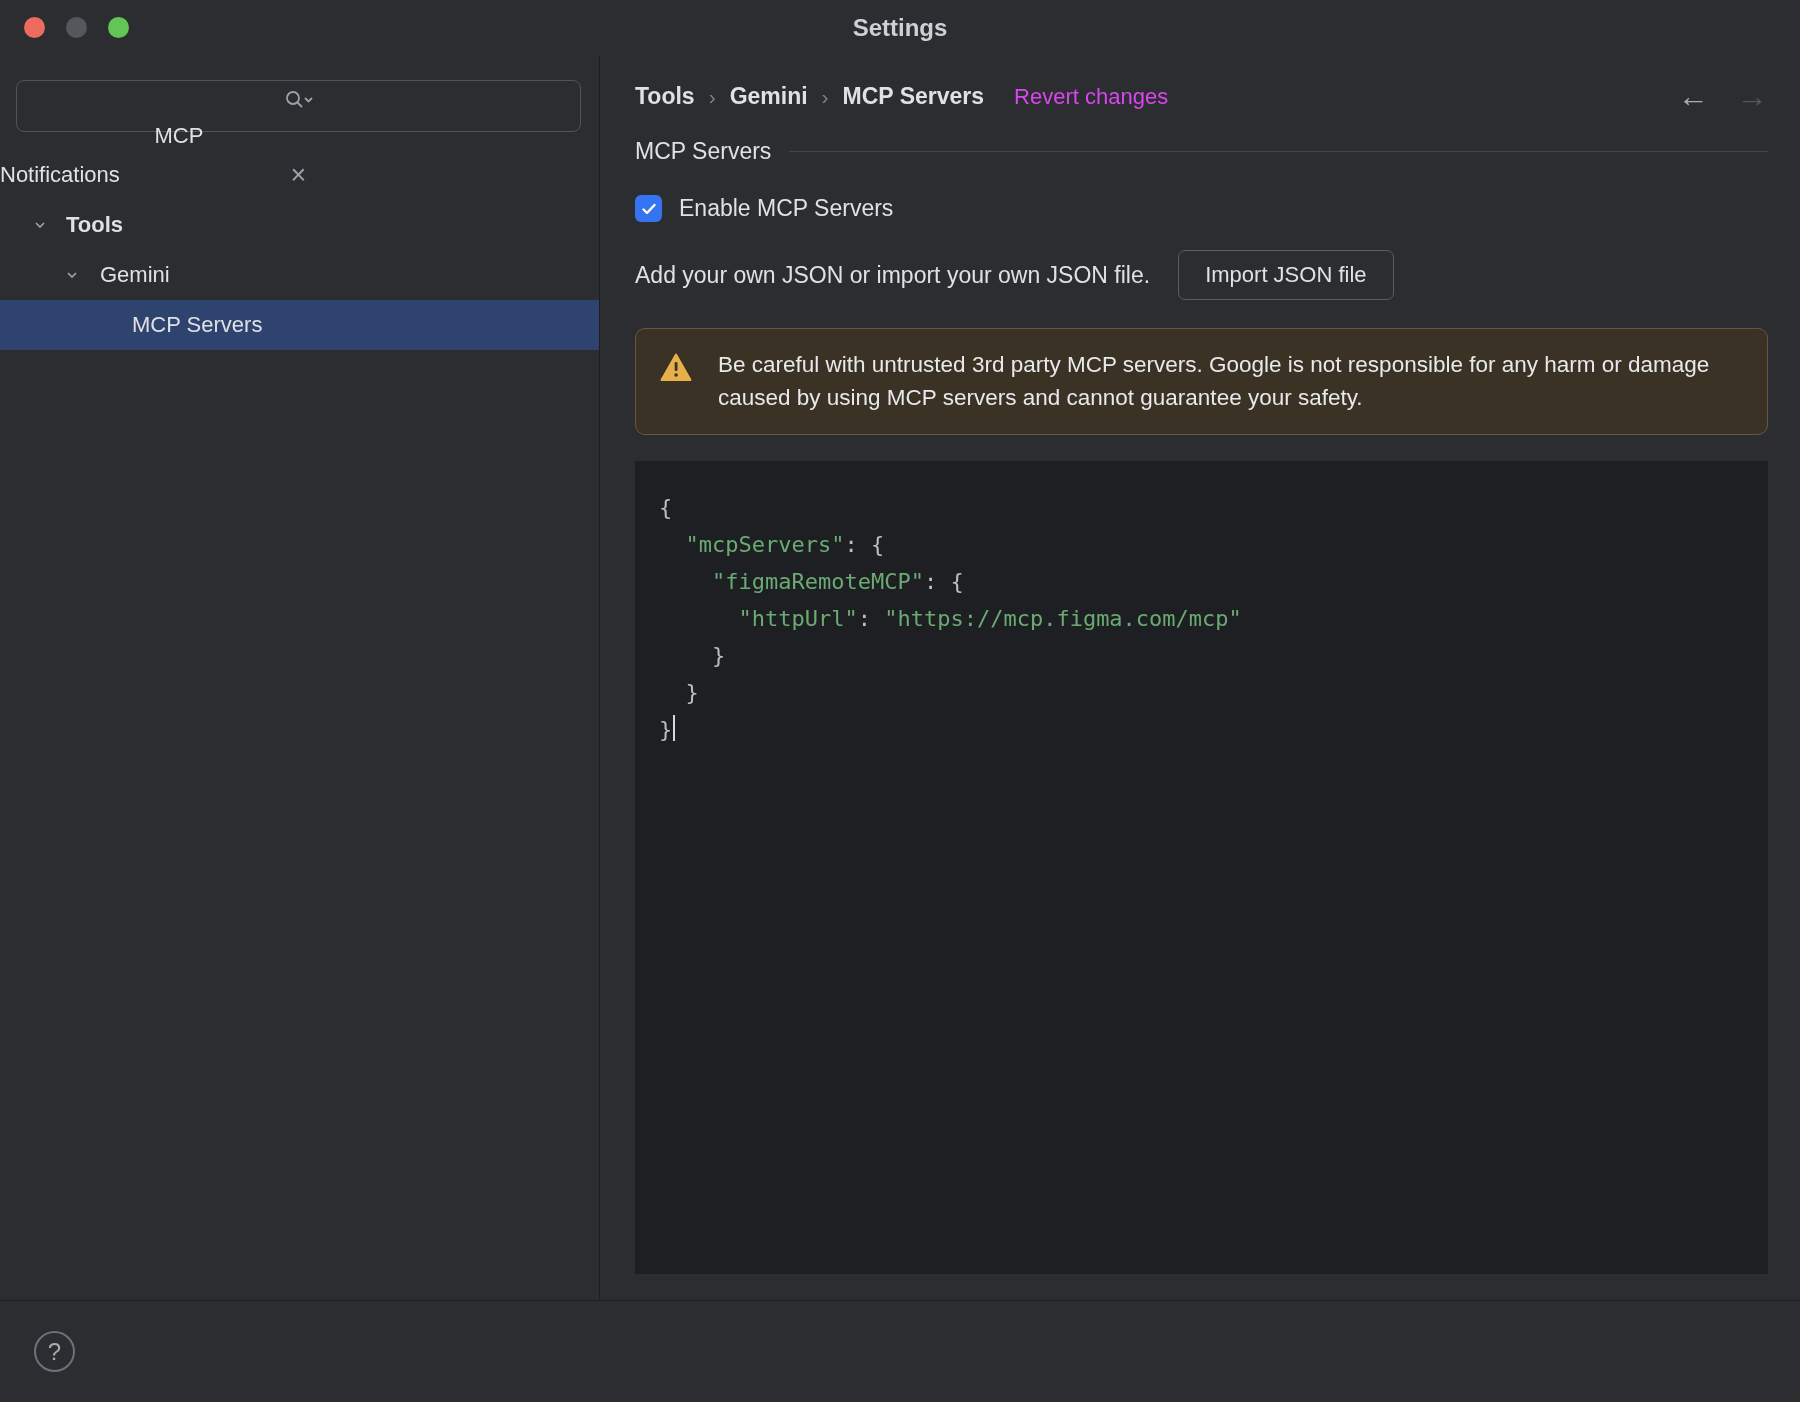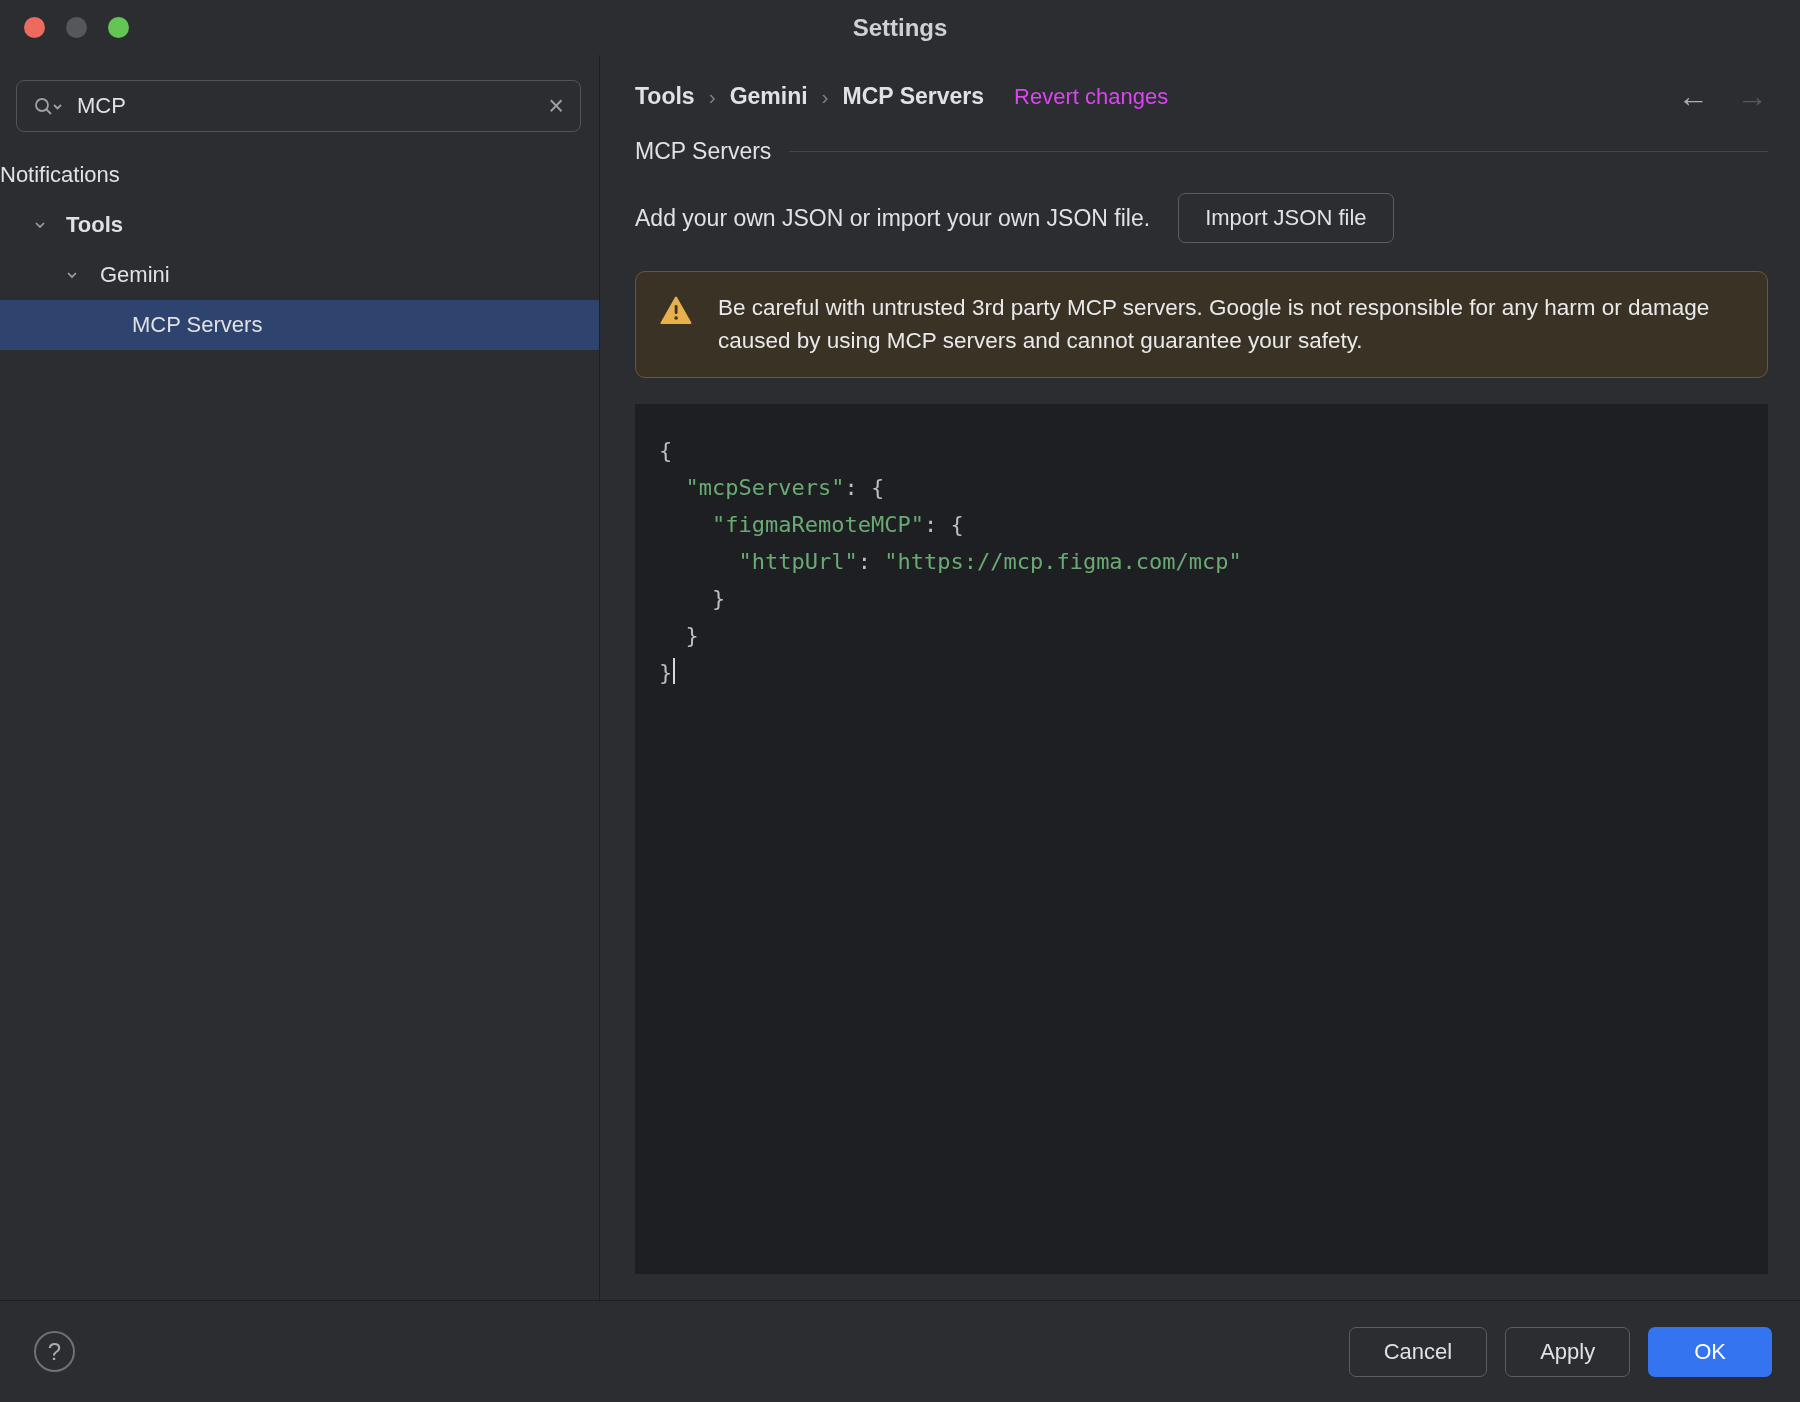--- a/index.html
+++ b/index.html
@@ -22,20 +22,21 @@
   .light.green { background:#62C554; }
   .win-title { font-weight:bold; font-size:24px; color:#CED0D6; }
 
   
   .sidebar { position:absolute; left:0; top:55px; width:600px; bottom:102px; border-right:1px solid #1E1F22; }
   .search-box {
     margin:25px 18px 18px 16px; height:52px;
     border:1px solid #50535A; border-radius:8px;
     display:flex; align-items:center; padding:8px 16px; gap:12px;
     background:#2B2D30;
+    flex-direction:column;
   }
   .search-input {
     flex:1; background:transparent; border:none; outline:none;
     color:#DFE1E5; font-size:22px; font-family:inherit;
   }
   .clear-icon { color:#9DA0A8; font-size:27px; line-height:1; cursor:default; }
 
   .tree { margin-top:8px; }
   .tree-row { height:50px; display:flex; align-items:center; font-size:22px; position:relative; cursor:default; }
   .chev { position:absolute; top:50%; transform:translateY(-50%); display:flex; }
@@ -177,20 +178,28 @@
       <span class="arrow-back">←</span>
       <span class="arrow-fwd">→</span>
     </span>
   </div>
 
   <div class="section-row">
     <span class="section-title">MCP Servers</span>
     <span class="section-line"></span>
   </div>
 
+  <div class="enable-row">
+    <span class="checkbox">
+      <svg width="18" height="18" viewBox="0 0 18 18">
+        <path d="M3.5 9.5 l3.5 3.5 L14.5 5" fill="none" stroke="#FFFFFF" stroke-width="2.4" stroke-linecap="round" stroke-linejoin="round"></path>
+      </svg>
+    </span>
+    <span class="enable-label">Enable MCP Servers</span>
+  </div>
 
   <div class="import-row">
     <span class="import-hint">Add your own JSON or import your own JSON file.</span>
     <button class="import-btn">Import JSON file</button>
   </div>
 
   <div class="warning">
     <span style="display:flex; margin-top:4px;">
       <svg width="32" height="29" viewBox="0 0 32 29">
         <path d="M16 1.5 L30.5 27 H1.5 Z" fill="#E8B04B" stroke="#E8B04B" stroke-width="2" stroke-linejoin="round"></path>
@@ -212,18 +221,13 @@
         <div class="code-line"><span class="tok-p">}</span><span class="caret"></span></div>
       </div>
   </div>
 
 </div>
 
 <div class="footer">
   <div class="help">
     <span>?</span>
   </div>
-  <div class="footer-buttons">
-    <button class="btn btn-secondary">Cancel</button>
-    <button class="btn btn-secondary">Apply</button>
-    <button class="btn btn-primary">OK</button>
-  </div>
 </div>
 
 </body></html>

